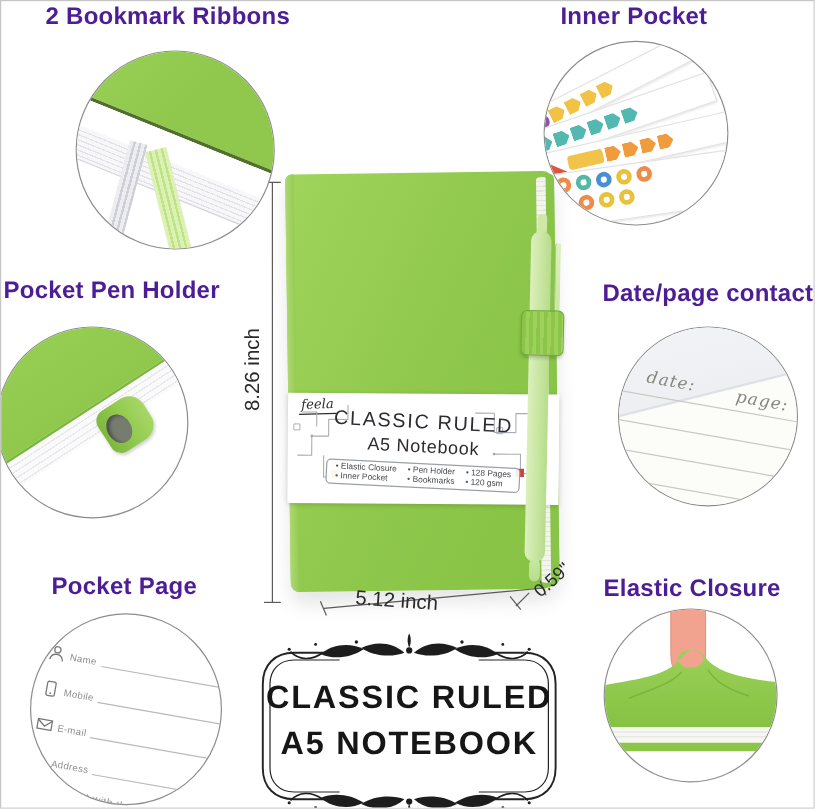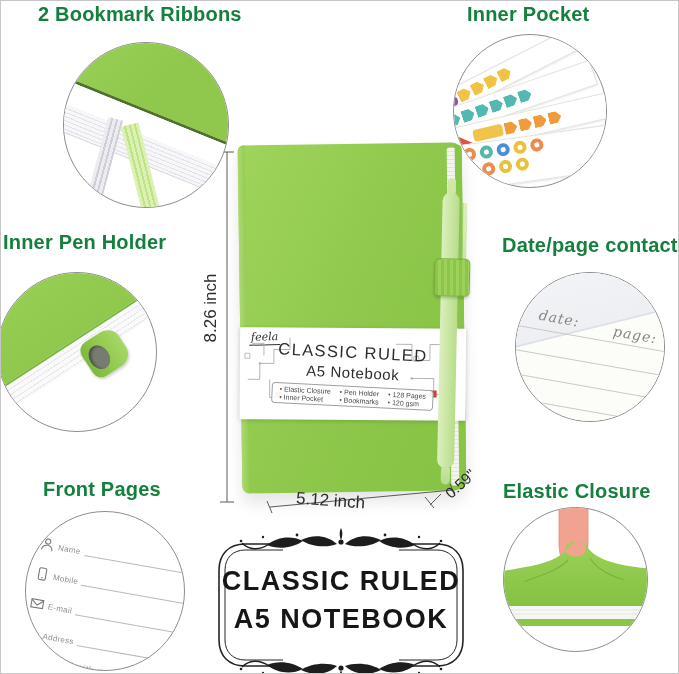--- a/index.html
+++ b/index.html
@@ -1,21 +1,21 @@
 <!DOCTYPE html>
 <html style="--green: #8fc84c; --green-dark: #74ab39; --green-light: #a9d96b; --pen-green: #cde8a8; --skin: #f2a38f; --accent-red: #c9443a; --accent-orange: #e8a13c; --ink: #1c1c1c; --line-gray: #9b9b9b;"><head>
 <meta charset="utf-8">
 <style>
   html,body{margin:0;padding:0;}
   body{width:679px;height:674px;font-family:"Liberation Sans",sans-serif;background:#fff;}
   #stage{position:relative;width:679px;height:674px;overflow:hidden;background:#fff;border:1px solid #c6c6c6;box-sizing:border-box;}
   .abs{position:absolute;}
 
   
-  .callout-label{position:absolute;font-weight:bold;font-size:20px;color:#15803d;letter-spacing:.2px;white-space:nowrap;}
+  .callout-label{position:absolute;font-weight:bold;font-size:20px;color:#4c1d95;letter-spacing:.2px;white-space:nowrap;}
   #lbl-bookmark{left:37px;top:2px;}
   #lbl-pocket{left:466px;top:2px;}
   #lbl-penholder{left:2px;top:230px;}
   #lbl-dateheader{left:501px;top:233px;}
   #lbl-frontpage{left:42px;top:477px;}
   #lbl-elastic{left:502px;top:479px;}
 
   
   .circle{position:absolute;border-radius:50%;border:1px solid #8d8d8d;overflow:hidden;background:#fff;}
   #c-bookmark{left:62px;top:41px;width:164px;height:164px;}
@@ -102,23 +102,23 @@
 
   svg{overflow:visible;}
 </style>
 </head>
 <body>
 
 <div id="stage">
 
   <div class="callout-label" id="lbl-bookmark">2 Bookmark Ribbons</div>
   <div class="callout-label" id="lbl-pocket">Inner Pocket</div>
-  <div class="callout-label" id="lbl-penholder">Inner Pen Holder</div>
+  <div class="callout-label" id="lbl-penholder">Pocket Pen Holder</div>
   <div class="callout-label" id="lbl-dateheader">Date/page contact</div>
-  <div class="callout-label" id="lbl-frontpage">Front Pages</div>
+  <div class="callout-label" id="lbl-frontpage">Pocket Page</div>
   <div class="callout-label" id="lbl-elastic">Elastic Closure</div>
 
   <div id="notebook">
     <div class="cover"></div>
     <div class="pages-edge"></div>
     <div class="back-edge"></div>
     <div class="spine"></div>
 
     <div class="band">
       <span class="brand">feela</span>

